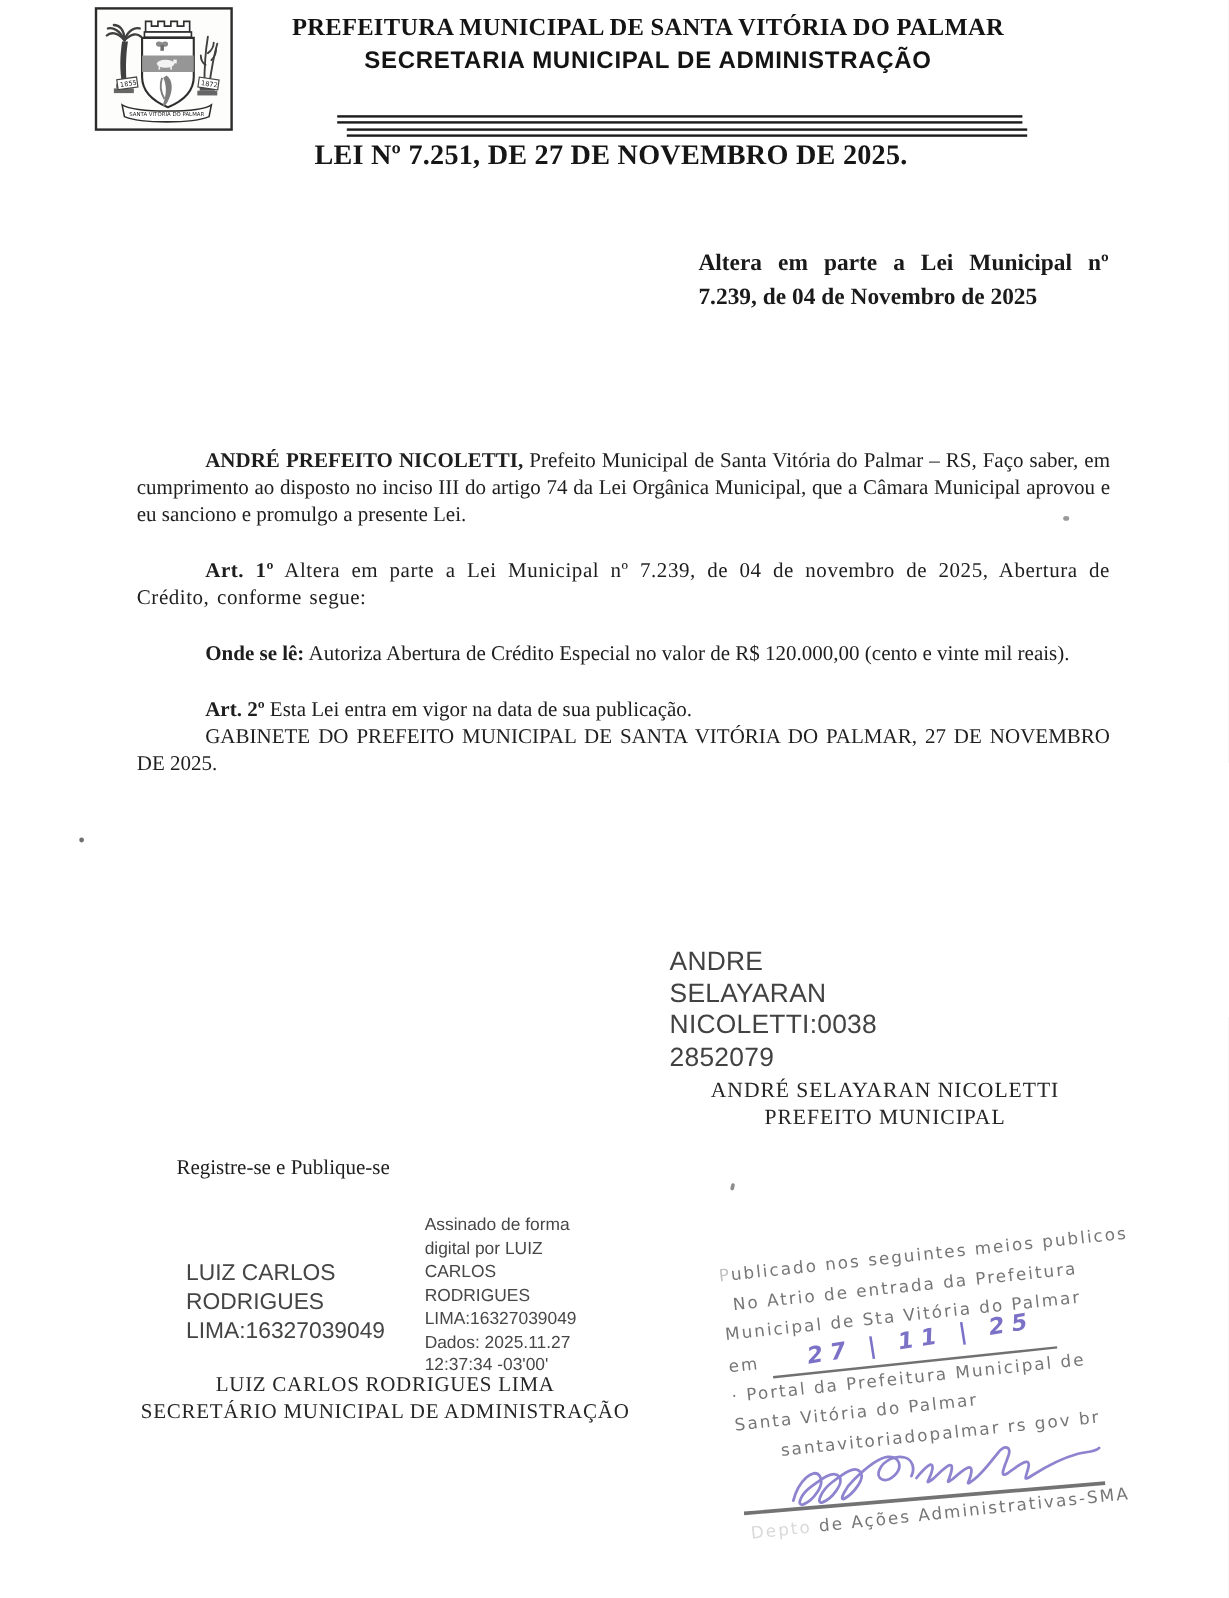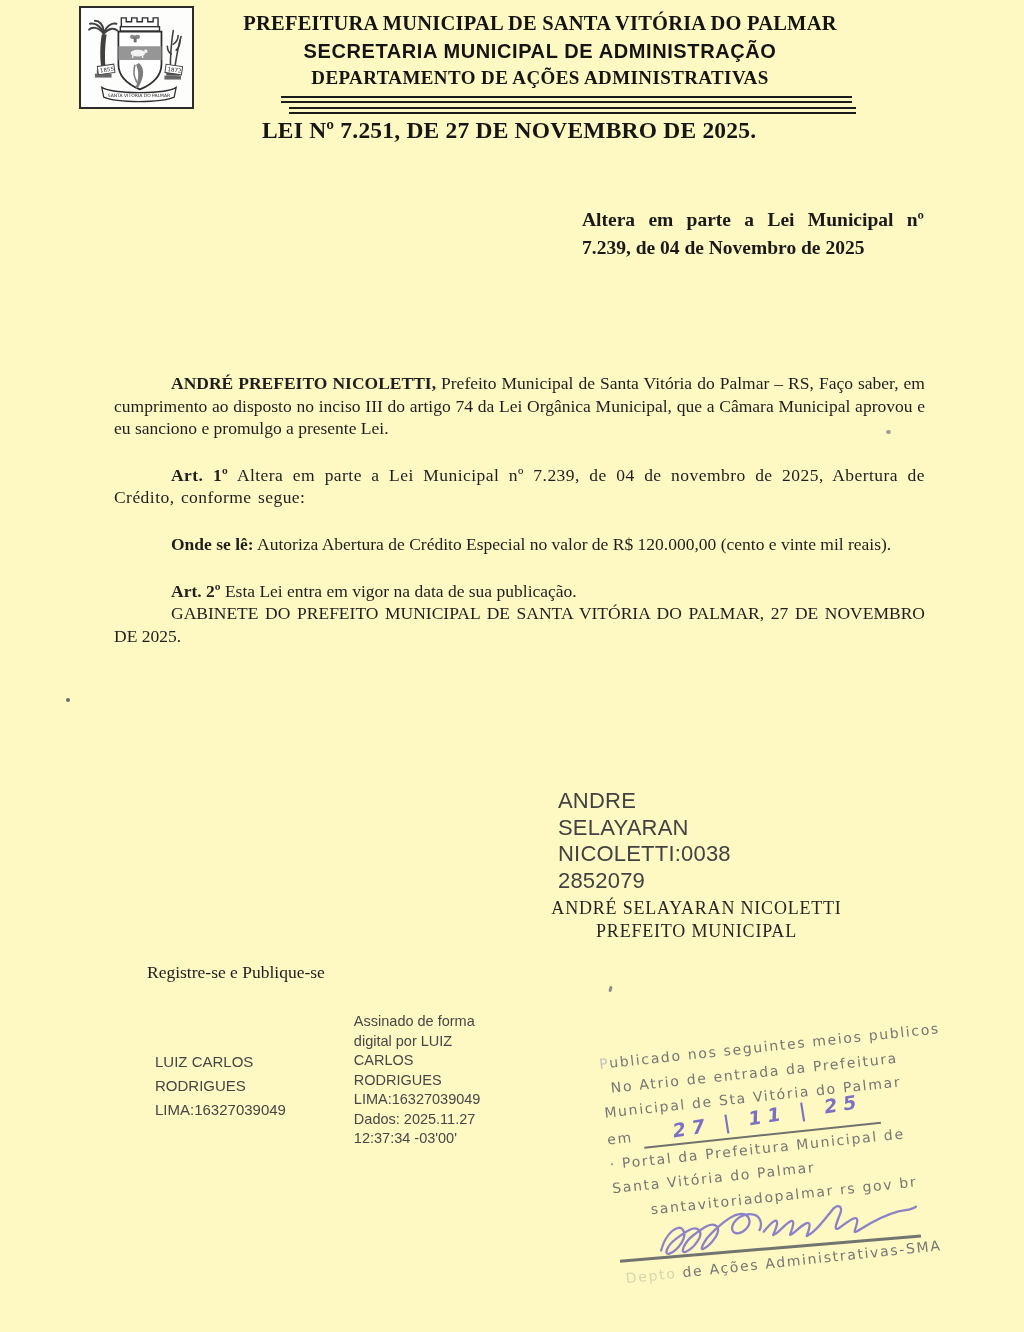--- a/index.html
+++ b/index.html
@@ -1,18 +1,18 @@
 <!DOCTYPE html>
 <html lang="pt"><head>
 <meta charset="utf-8">
 <style>
   html,body{margin:0;padding:0;background:#e8e8e8;}
   .sheet{
     position:relative;width:1024px;height:1332px;margin:0 auto;
-    background:#fef9c3;overflow:hidden;
+    background:#ffffff;overflow:hidden;
     font-family:"Liberation Serif","DejaVu Serif",serif;color:#1e1e1e;
   }
   
   .crest-box{position:absolute;left:79px;top:6px;width:111px;height:99px;
     border:2px solid #2b2b2b;background:#fdfdfc;display:flex;align-items:center;justify-content:center;}
   .crest-box svg{width:104px;height:94px;}
   .hdr{position:absolute;left:202px;top:12px;width:676px;text-align:center;color:#141414;}
   .hdr1{font-weight:bold;font-size:20.5px;letter-spacing:.2px;font-family:"Liberation Serif",serif;}
   .hdr2{font-weight:bold;font-size:20px;letter-spacing:.6px;margin-top:5px;font-family:"Liberation Sans","DejaVu Sans",sans-serif;}
   .hdr3{font-weight:bold;font-size:19px;letter-spacing:.4px;margin-top:4px;font-family:"Liberation Serif",serif;}
@@ -31,28 +31,28 @@
   .body p.m0{margin-bottom:0;}
   .body .lead{font-weight:bold;}
   .body p.spread{letter-spacing:.45px;word-spacing:1.6px;}
   
   .sig-mayor{position:absolute;left:558px;top:788px;width:330px;display:flex;gap:32px;
     font-family:"Liberation Sans","DejaVu Sans",sans-serif;}
   .sig-big{width:180px;font-size:22px;line-height:26.5px;color:#424242;
     overflow-wrap:anywhere;letter-spacing:.2px;}
   .sig-small{width:138px;font-size:12.5px;line-height:16.5px;color:#474747;padding-top:3px;
     overflow-wrap:break-word;}
-  .mayor-names{position:absolute;left:524px;top:897px;width:345px;text-align:center;
+  .mayor-names{position:absolute;left:565px;top:897px;width:345px;text-align:center;
     font-size:18px;line-height:23px;color:#262626;letter-spacing:.8px;}
   
   .order{position:absolute;left:114px;top:962px;font-size:17.5px;margin-left:33px;}
   
   .sig-sec{position:absolute;left:155px;top:1012px;width:340px;display:flex;gap:12px;align-items:center;
     font-family:"Liberation Sans","DejaVu Sans",sans-serif;}
-  .sec-big{width:188px;font-size:15px;line-height:24px;color:#454545;overflow-wrap:anywhere;margin-top:12px;}
+  .sec-big{width:188px;font-size:19px;line-height:24px;color:#454545;overflow-wrap:anywhere;margin-top:12px;}
   .sec-small{width:142px;font-size:14.5px;line-height:19.5px;color:#474747;overflow-wrap:break-word;}
   .sec-names{position:absolute;left:95px;top:1142px;width:452px;text-align:center;
     font-size:17.5px;line-height:23px;color:#262626;letter-spacing:.6px;}
   
   .stamp{position:absolute;left:598px;top:1052px;width:420px;
     transform:rotate(-6deg);transform-origin:0 0;
     font-family:"DejaVu Sans",sans-serif;font-size:14px;line-height:24.5px;
     letter-spacing:1.7px;color:#6f6f6f;opacity:.95;}
   .stamp .l1::first-letter{color:#bfbfbf;}
   .stamp .l2{padding-left:9px;}
@@ -125,21 +125,20 @@
       </g>
 
       <path d="M16 78 c12 7 66 7 76 0 l-2 10 c-14 6 -58 6 -72 0 z" fill="#fff" stroke="#2e2e2e" stroke-width="1.3"></path>
       <text x="54" y="87.4" text-anchor="middle" font-size="4.6" fill="#222" font-family="'DejaVu Sans', sans-serif">SANTA VITÓRIA DO PALMAR</text>
     </svg>
   </div>
 
   <div class="hdr">
     <div class="hdr1">PREFEITURA MUNICIPAL DE SANTA VITÓRIA DO PALMAR</div>
     <div class="hdr2">SECRETARIA MUNICIPAL DE ADMINISTRAÇÃO</div>
-    <div class="hdr3">DEPARTAMENTO DE AÇÕES ADMINISTRATIVAS</div>
   </div>
   <div class="rule rule-a"></div>
   <div class="rule rule-b"></div>
 
   <div class="title">LEI Nº 7.251, DE 27 DE NOVEMBRO DE 2025.</div>
 
   <div class="epigraph">Altera em parte a Lei Municipal nº 7.239, de 04 de Novembro de 2025</div>
 
   <div class="body">
     <p><span class="lead">ANDRÉ PREFEITO NICOLETTI,</span><span> Prefeito Municipal de Santa Vitória do Palmar – RS, Faço saber, em cumprimento ao disposto no inciso III do artigo 74 da Lei Orgânica Municipal, que a Câmara Municipal aprovou e eu sanciono e promulgo a presente Lei.</span></p>
@@ -155,20 +154,24 @@
   <div class="mayor-names">
     <div>ANDRÉ SELAYARAN NICOLETTI</div>
     <div>PREFEITO MUNICIPAL</div>
   </div>
 
   <div class="order">Registre-se e Publique-se</div>
 
   <div class="sig-sec">
     <div class="sec-big">LUIZ CARLOS RODRIGUES LIMA:16327039049</div>
     <div class="sec-small">Assinado de forma digital por LUIZ CARLOS RODRIGUES LIMA:16327039049 Dados: 2025.11.27 12:37:34 -03'00'</div>
+  </div>
+  <div class="sec-names">
+    <div>LUIZ CARLOS RODRIGUES LIMA</div>
+    <div>SECRETÁRIO MUNICIPAL DE ADMINISTRAÇÃO</div>
   </div>
 
   <div class="stamp">
     <div class="l1">Publicado nos seguintes meios publicos</div>
     <div class="l2">No Atrio de entrada da Prefeitura</div>
     <div class="l3">Municipal de Sta Vitória do Palmar</div>
     <div class="l4">
       <span>em</span>
       <span class="date-rule">
         <span class="hand-date">27 | 11 | 25</span>

